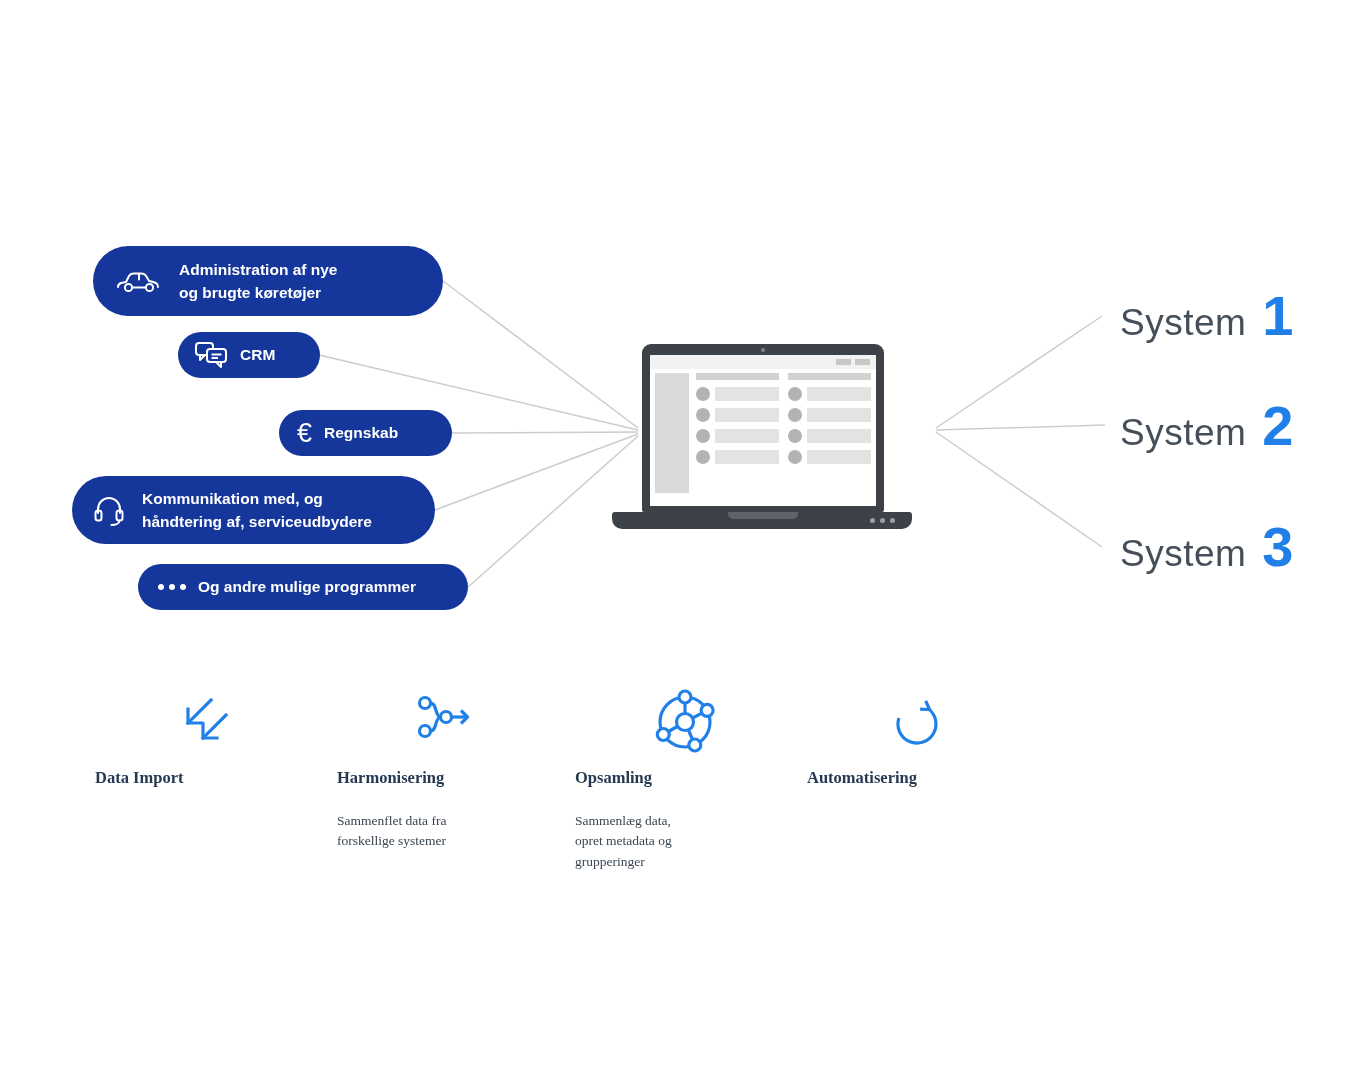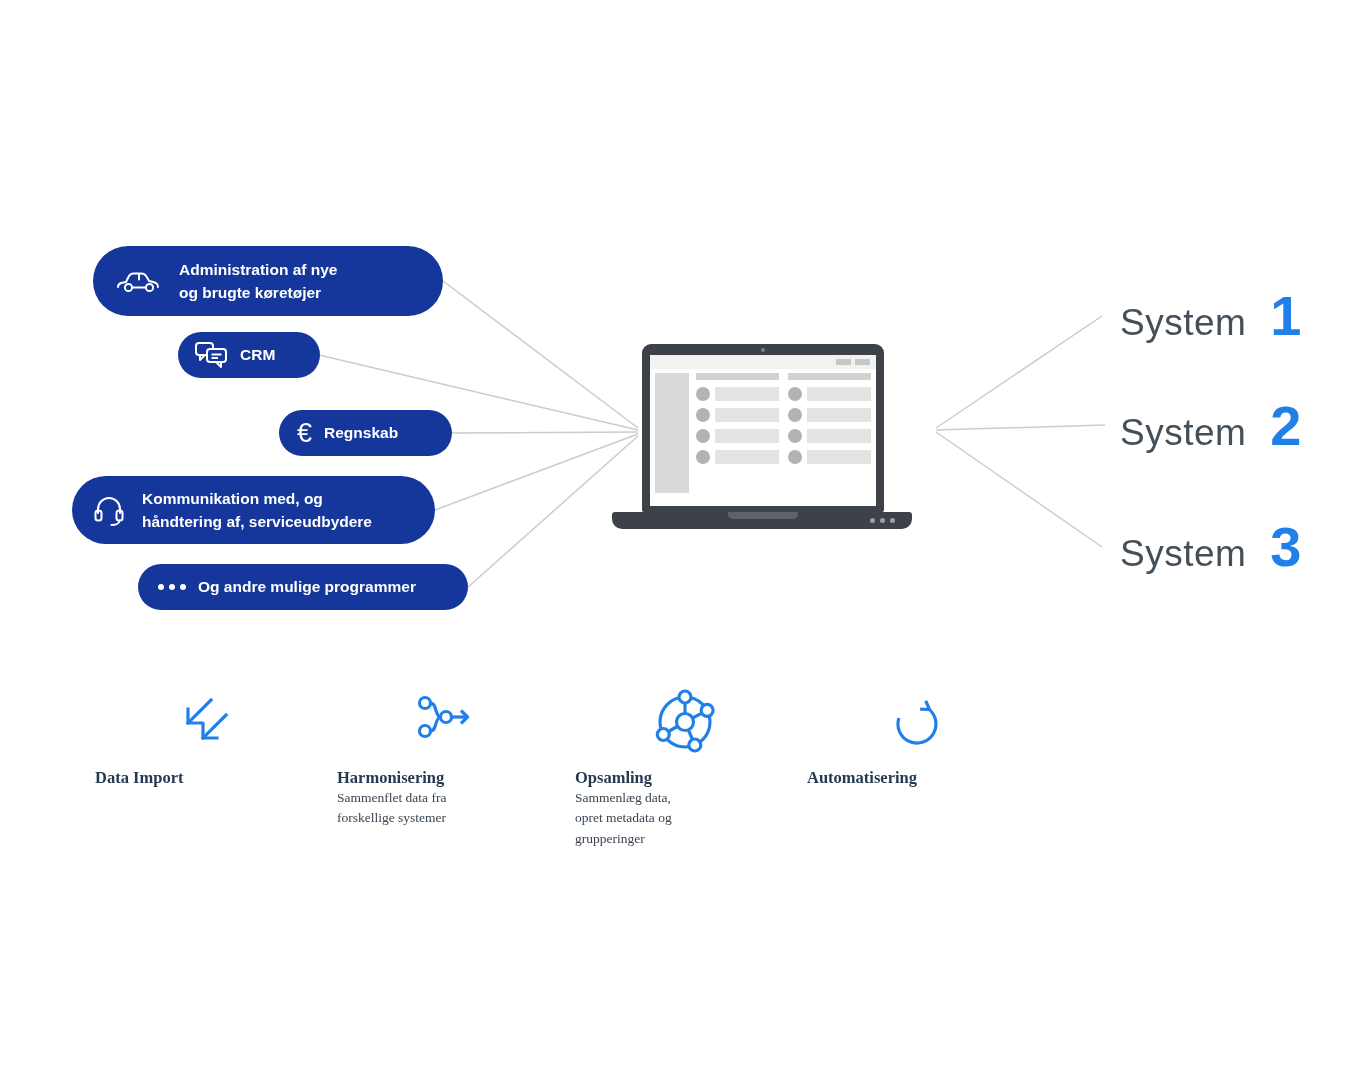--- a/index.html
+++ b/index.html
@@ -51,30 +51,30 @@
     background:#3C4247; border-radius:3px 3px 10px 10px;
   }
   .lap-notch {
     position:absolute; left:116px; top:168px; width:70px; height:7px;
     background:#5d6368; border-radius:0 0 5px 5px;
   }
   .lap-dot { position:absolute; top:174px; width:5px; height:5px; border-radius:50%; background:#9aa0a5; }
   .lap-dot.d1 { left:258px; } .lap-dot.d2 { left:268px; } .lap-dot.d3 { left:278px; }
 
   
-  .system { position:absolute; left:1120px; display:flex; align-items:baseline; gap:24px; z-index:2; }
+  .system { position:absolute; left:1120px; display:flex; align-items:baseline; gap:16px; z-index:2; }
   .system .word { font-size:37px; color:#444f59; letter-spacing:0.5px; }
   .system .num  { font-size:56px; font-weight:bold; color:#2080E8; }
   #system-1 { top:283px; } #system-2 { top:393px; } #system-3 { top:514px; }
 
   
   .feature { position:absolute; width:220px; text-align:left; z-index:2;font-family:Liberation Serif, serif; }
   .f-icon { height:72px; display:flex; align-items:center; justify-content:center; }
   .f-title { margin-top:10px; font-size:16.5px; font-weight:bold; color:#253A52; }
-  .f-sub { margin-top:0; font-size:13.5px; color:#3A4550; line-height:1.5; }
+  .f-sub { margin-top:23px; font-size:13.5px; color:#3A4550; line-height:1.5; }
   #feat-import   { left:95px;  top:686px; }
   #feat-harmon   { left:337px; top:686px; }
   #feat-opsaml   { left:575px; top:686px; }
   #feat-auto     { left:807px; top:686px; }
   #feat-export   { left:1038px; top:686px; }
 
   .blue-stroke { stroke:#2080E8; fill:none; stroke-width:3.2; }
   .white-stroke { stroke:#ffffff; fill:none; stroke-width:2; }
 </style>
 </head>

